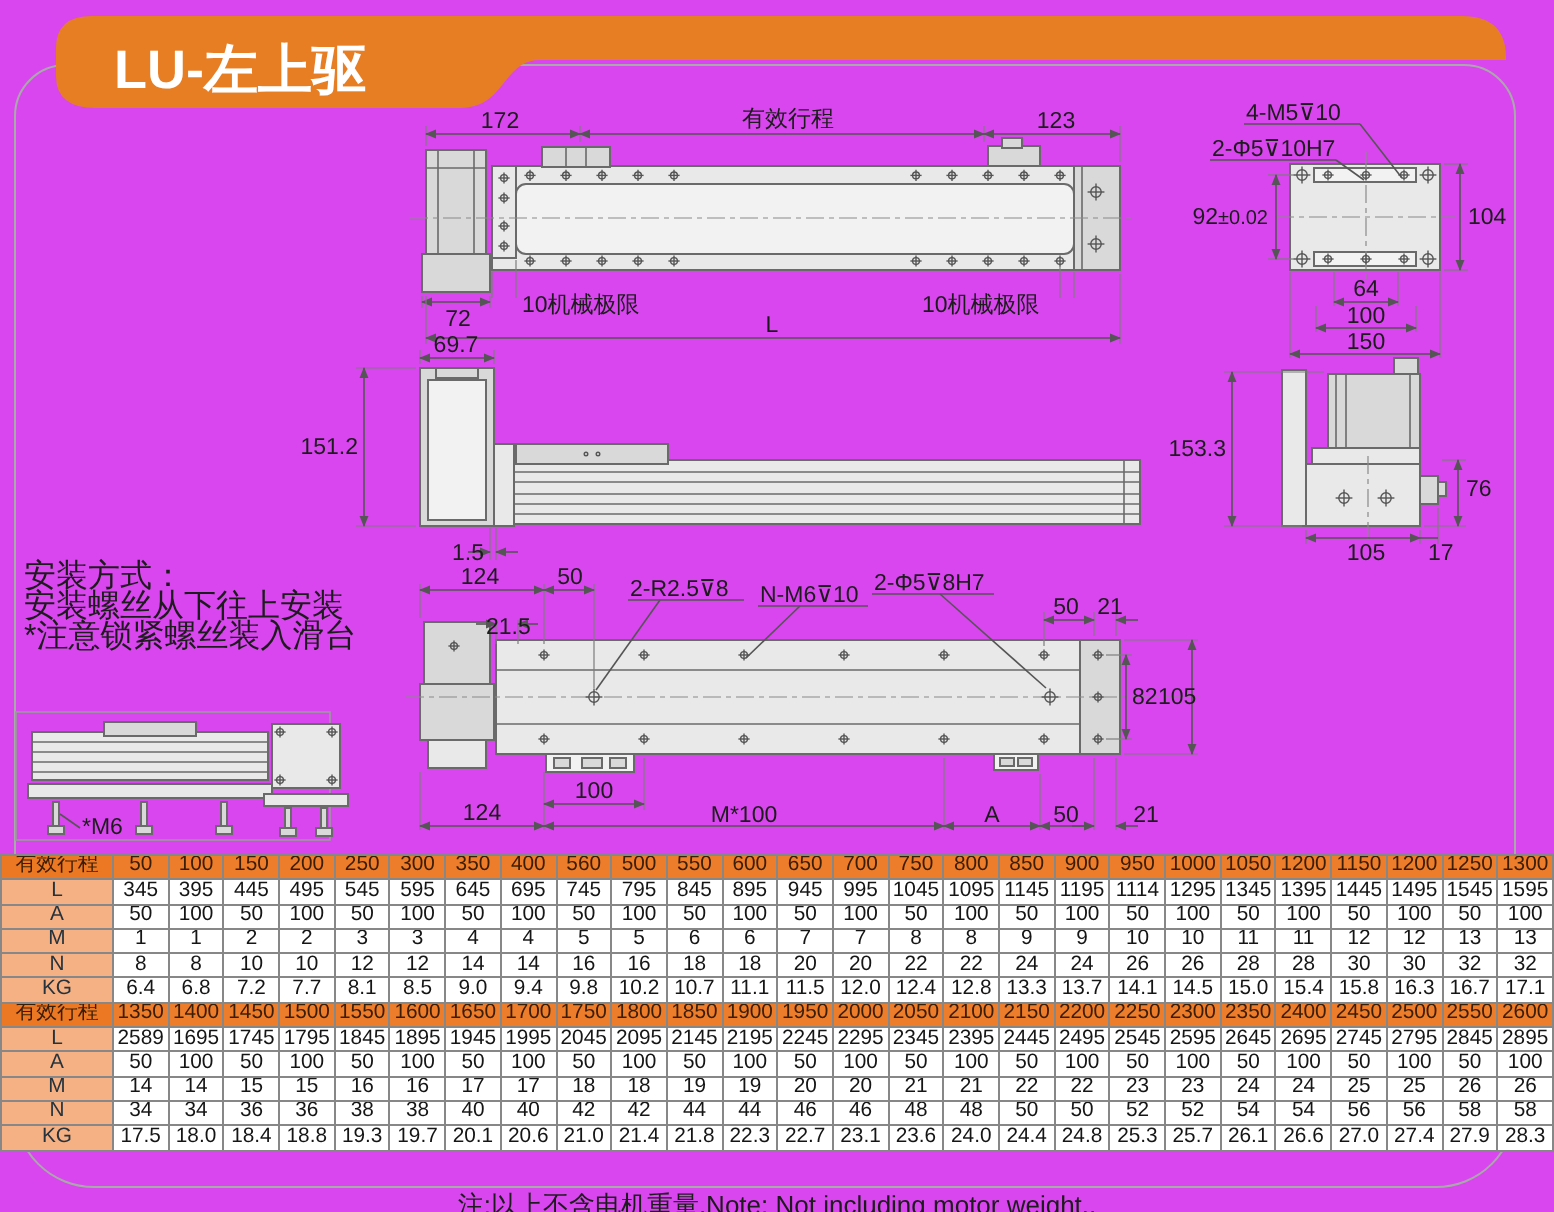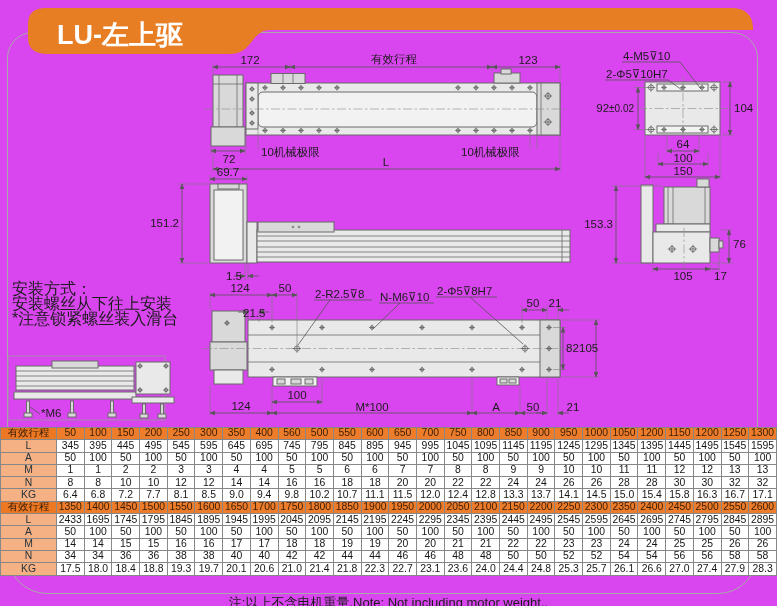--- a/index.html
+++ b/index.html
@@ -452,21 +452,21 @@
             <td>745</td>
             <td>795</td>
             <td>845</td>
             <td>895</td>
             <td>945</td>
             <td>995</td>
             <td>1045</td>
             <td>1095</td>
             <td>1145</td>
             <td>1195</td>
-            <td>1245</td>
+            <td>1114</td>
             <td>1295</td>
             <td>1345</td>
             <td>1395</td>
             <td>1445</td>
             <td>1495</td>
             <td>1545</td>
             <td>1595</td>
           </tr>
           <tr>
             <td class="lbl">A</td>
@@ -608,21 +608,21 @@
             <td class="hd">2300</td>
             <td class="hd">2350</td>
             <td class="hd">2400</td>
             <td class="hd">2450</td>
             <td class="hd">2500</td>
             <td class="hd">2550</td>
             <td class="hd">2600</td>
           </tr>
           <tr>
             <td class="lbl">L</td>
-            <td>2433</td>
+            <td>2589</td>
             <td>1695</td>
             <td>1745</td>
             <td>1795</td>
             <td>1845</td>
             <td>1895</td>
             <td>1945</td>
             <td>1995</td>
             <td>2045</td>
             <td>2095</td>
             <td>2145</td>

